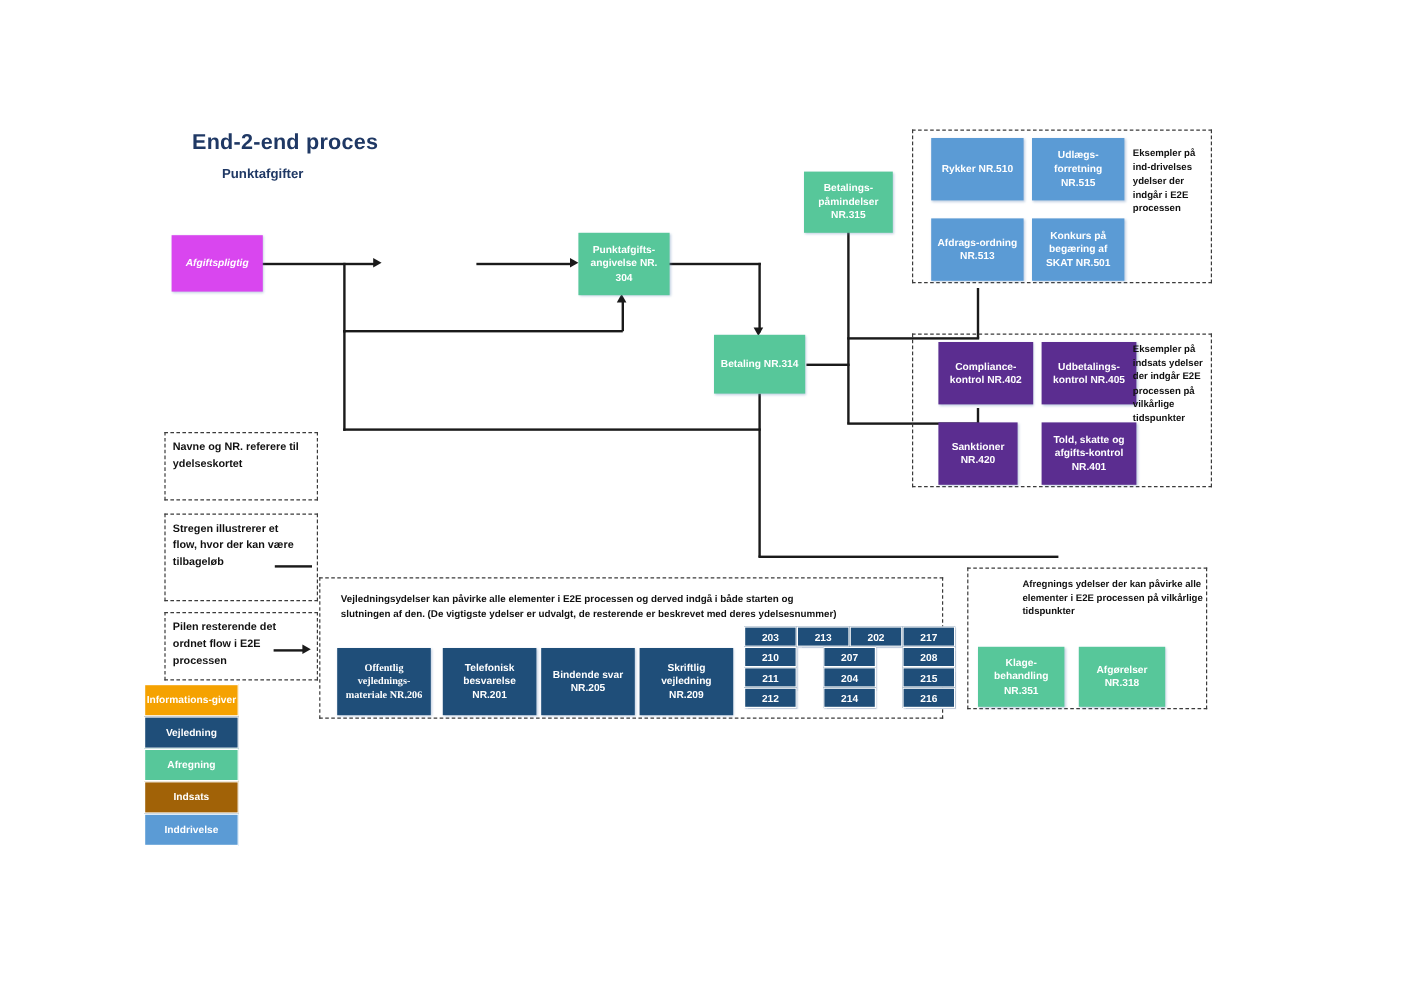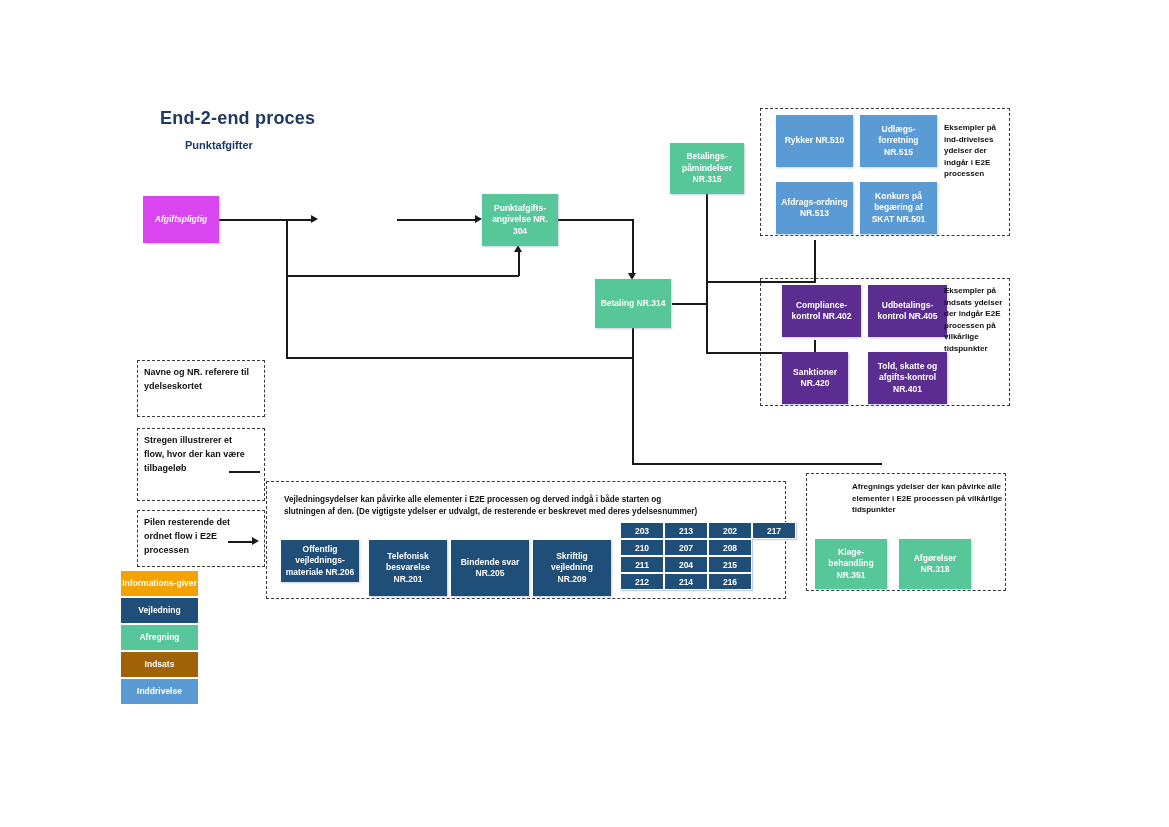--- a/index.html
+++ b/index.html
@@ -64,21 +64,21 @@
     border-top:7px solid #1a1a1a;
   }
   .arrow-u{
     position:absolute;width:0;height:0;
     border-left:4.5px solid transparent;border-right:4.5px solid transparent;
     border-bottom:7px solid #1a1a1a;
   }
 
   
   .numgrid{position:absolute;}
-  .numrow{display:flex;}
+  .numrow{display:flex;justify-content:space-between;}
   .numcell{
     box-sizing:border-box;width:44px;height:17px;
     background:#1F4E79;border:1px solid #ffffff;
     color:#ffffff;font-size:8.5px;font-weight:bold;
     display:flex;align-items:center;justify-content:center;
     box-shadow:1px 1px 1px rgba(140,160,190,.5);
   }
 
   
   .legend{position:absolute;left:120px;top:570px;width:79px;}
@@ -163,21 +163,21 @@
   <div class="sample-line" style="left:229px;top:471px;width:31px;"></div>
 
   <div class="dashed" style="left:137px;top:510px;width:128px;height:57px;"></div>
   <div class="note" style="left:144px;top:516px;width:105px;">Pilen resterende det ordnet flow i E2E processen</div>
   <div class="sample-line" style="left:228px;top:541px;width:26px;"></div>
   <div class="arrow-r" style="left:252px;top:537px;"></div>
 
   <div class="dashed" style="left:266px;top:481px;width:520px;height:118px;"></div>
   <div class="note small" style="left:284px;top:494px;width:420px;">Vejledningsydelser kan påvirke alle elementer i E2E processen og derved indgå i både starten og slutningen af den. (De vigtigste ydelser er udvalgt, de resterende er beskrevet med deres ydelsesnummer)</div>
 
-  <div class="node navy" style="left:281px;top:540px;width:78px;height:42px;">Offentlig vejlednings-materiale NR.206</div>
+  <div class="node navy" style="left:281px;top:540px;width:78px;height:56px;font-family:Liberation Serif, serif;">Offentlig vejlednings-materiale NR.206</div>
   <div class="node navy" style="left:369px;top:540px;width:78px;height:56px;">Telefonisk besvarelse NR.201</div>
   <div class="node navy" style="left:451px;top:540px;width:78px;height:56px;">Bindende svar NR.205</div>
   <div class="node navy" style="left:533px;top:540px;width:78px;height:56px;">Skriftlig vejledning NR.209</div>
 
   <div class="numgrid" style="left:620px;top:522px;">
     <div class="numrow">
       <div class="numcell">203</div>
       <div class="numcell">213</div>
       <div class="numcell">202</div>
       <div class="numcell">217</div>

